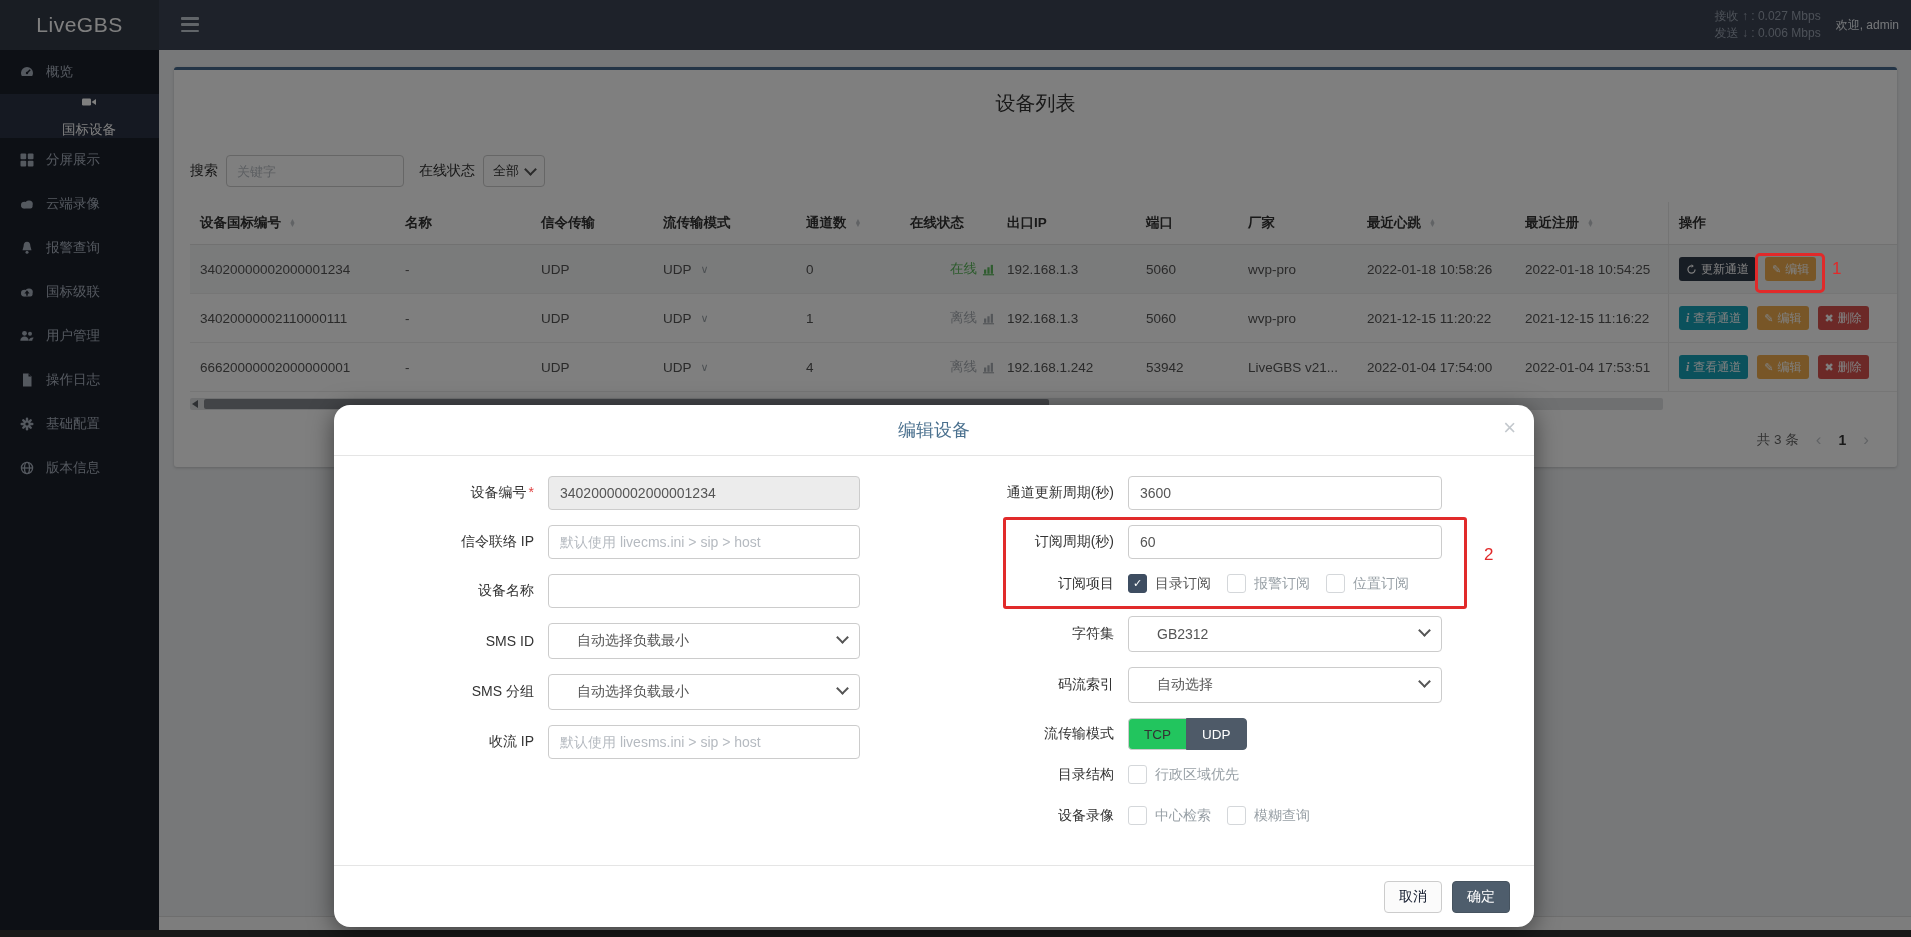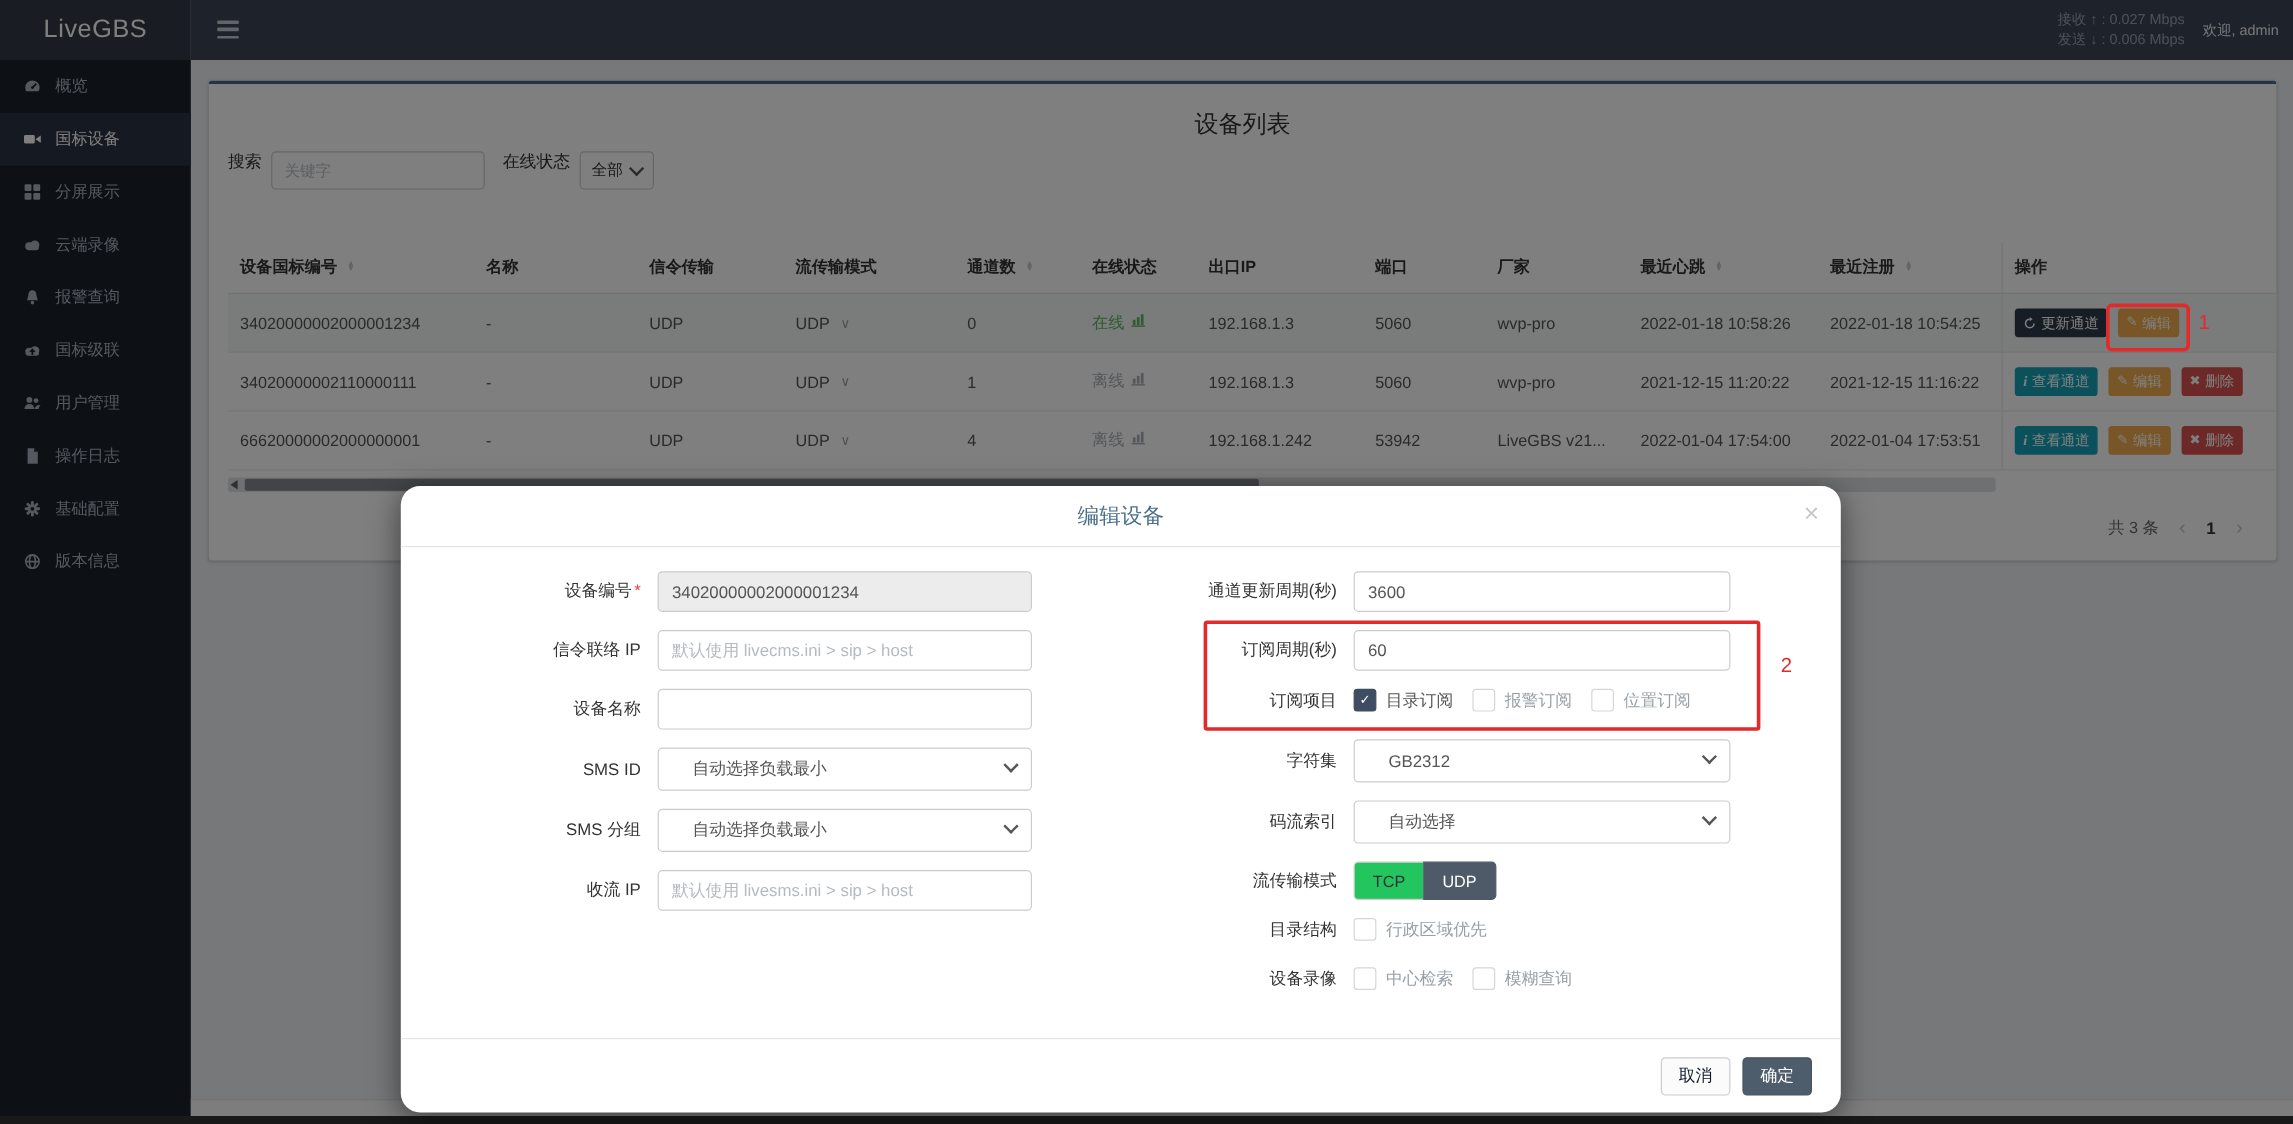--- a/index.html
+++ b/index.html
@@ -13,28 +13,28 @@
   .hamburger{position:absolute;left:22px;top:17px;width:18px;height:15px;display:flex;flex-direction:column;justify-content:space-between;cursor:pointer;}
   .hamburger i{display:block;height:2.5px;background:#c3cad3;border-radius:1px;}
   .nav-right{position:absolute;right:12px;top:0;height:50px;display:flex;align-items:center;gap:15px;}
   .net-stats{text-align:right;color:#99a2b0;font-size:12px;line-height:1.45;white-space:nowrap;}
   .welcome{color:#e9edf2;font-size:12px;white-space:nowrap;}
 
   
   .sidebar{position:absolute;left:0;top:50px;width:159px;height:880px;background:#1b202b;}
   .side-item{height:44px;display:flex;align-items:center;padding-left:19px;gap:11px;
              color:#a9b2bf;font-size:13.5px;cursor:pointer;}
-  .side-item.active{background:#2b3344;color:#fff;}
+  .side-item.active{background:#2b3344;color:#fff;flex-direction:column;}
   .side-item svg{width:16px;height:16px;flex-shrink:0;}
 
   
   .panel{position:absolute;left:174px;top:67px;width:1723px;height:400px;background:#fff;
          border-top:3px solid #46698c;border-radius:3px;box-shadow:0 1px 3px rgba(0,0,0,.18);box-sizing:border-box;}
   .panel-title{position:absolute;top:20px;left:0;width:100%;text-align:center;font-size:20px;color:#333;}
-  .filters{position:absolute;top:56px;left:16px;display:flex;align-items:flex-start;font-size:14px;color:#333;}
+  .filters{position:absolute;top:85px;left:16px;display:flex;align-items:center;font-size:14px;color:#333;}
   .search-input{margin-left:8px;width:178px;height:32px;border:1px solid #ccc;border-radius:4px;
                 padding:0 10px;font-size:13px;color:#555;box-sizing:border-box;outline:none;font-family:inherit;}
   .search-input::placeholder{color:#b9bec4;}
   .status-label{margin-left:15px;}
   .mini-select{margin-left:8px;width:62px;height:32px;border:1px solid #ccc;border-radius:4px;background:#fff;
                display:flex;align-items:center;justify-content:space-between;padding:0 9px;box-sizing:border-box;
                font-size:13px;color:#333;cursor:pointer;}
   .chev{width:7px;height:7px;border-right:2px solid #555;border-bottom:2px solid #555;transform:rotate(45deg);margin-top:-4px;}
 
   
@@ -43,21 +43,21 @@
   .thead{height:42px;font-weight:bold;color:#333;border-bottom:1px solid #e2e2e2;}
   .tdata{height:48px;}
   .tdata.hover{background:#f5f6f7;}
   .cell{display:flex;align-items:center;padding-left:10px;box-sizing:border-box;gap:5px;}
   .c0{width:205px}.c1{width:136px}.c2{width:122px}.c3{width:143px}.c4{width:104px}.c5{width:97px}
   .c6{width:139px}.c7{width:102px}.c8{width:119px}.c9{width:158px}.c10{width:153px}
   .c11{width:229px;border-left:1px solid #e8e8e8;}
   .sorter{display:flex;flex-direction:column;line-height:.6;margin-left:3px;cursor:pointer;}
   .sorter span{font-size:7px;color:#c2c6cb;}
   .caret-txt{color:#98a0a6;font-size:11px;margin-left:4px;}
-  .status{color:#a8adb3;display:flex;gap:5px;}
+  .status{color:#a8adb3;display:flex;align-items:center;gap:5px;margin-left:40px;}
   .status.online{color:#5cb85c;}
   .status svg{width:13px;height:13px;}
   .abtn{display:inline-flex;align-items:center;gap:4px;color:#fff;font-size:12px;height:24px;
         padding:0 7px;border-radius:3px;margin-right:4px;cursor:pointer;white-space:nowrap;border:none;font-family:inherit;}
   .abtn.dark{background:#2f3a48}.abtn.info{background:#16a2b8}.abtn.warning{background:#f0ad4e}.abtn.danger{background:#d9534f}
   .iglyph{font-size:11px;line-height:1;}
   .iglyph.info-i{font-family:"Liberation Serif",serif;font-weight:bold;font-style:italic;font-size:12px;}
 
   .hscroll{position:absolute;left:16px;top:328px;width:1473px;height:12px;background:#dfe1e3;border-radius:2px;}
   .hscroll .arrow{position:absolute;left:2px;top:2px;width:0;height:0;border-top:4px solid transparent;

